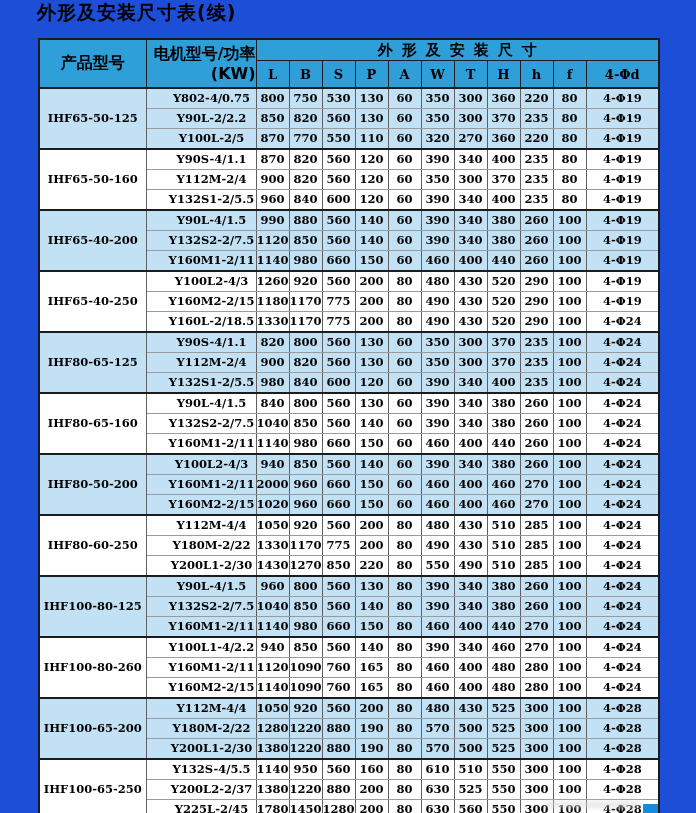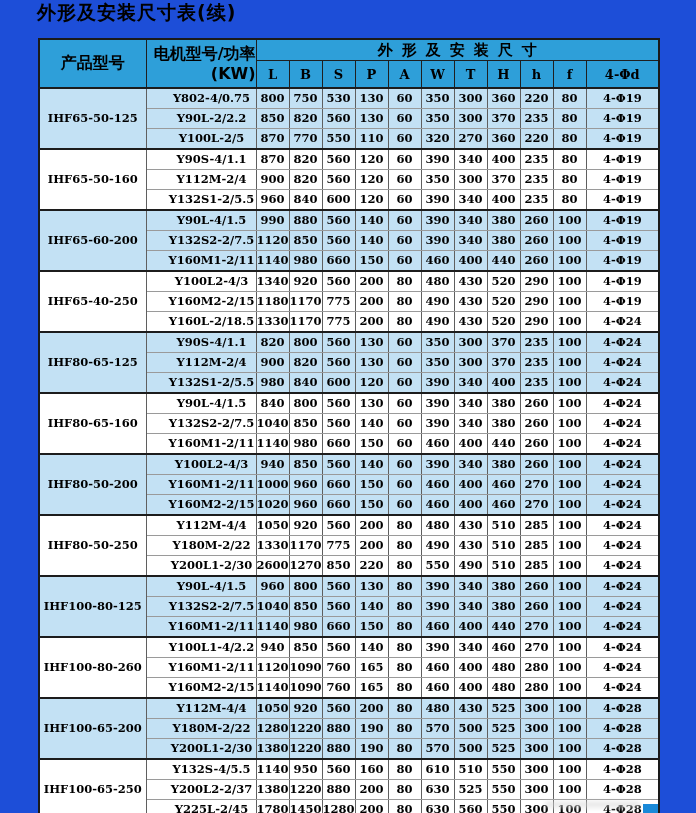--- a/index.html
+++ b/index.html
@@ -159,21 +159,21 @@
           <td class="cell-num">120</td>
           <td class="cell-num">60</td>
           <td class="cell-num">390</td>
           <td class="cell-num">340</td>
           <td class="cell-num">400</td>
           <td class="cell-num">235</td>
           <td class="cell-num">80</td>
           <td class="cell-num">4-Φ19</td>
         </tr>
         <tr class="shaded group-first">
-          <td rowspan="3" class="cell-model">IHF65-60-200</td>
+          <td rowspan="3" class="cell-model">IHF65-40-200</td>
           <td class="cell-motor">Y90L-4/1.5</td>
           <td class="cell-num">990</td>
           <td class="cell-num">880</td>
           <td class="cell-num">560</td>
           <td class="cell-num">140</td>
           <td class="cell-num">60</td>
           <td class="cell-num">390</td>
           <td class="cell-num">340</td>
           <td class="cell-num">380</td>
           <td class="cell-num">260</td>
@@ -204,21 +204,21 @@
           <td class="cell-num">460</td>
           <td class="cell-num">400</td>
           <td class="cell-num">440</td>
           <td class="cell-num">260</td>
           <td class="cell-num">100</td>
           <td class="cell-num">4-Φ19</td>
         </tr>
         <tr class="plain group-first">
           <td rowspan="3" class="cell-model">IHF65-40-250</td>
           <td class="cell-motor">Y100L2-4/3</td>
-          <td class="cell-num">1340</td>
+          <td class="cell-num">1260</td>
           <td class="cell-num">920</td>
           <td class="cell-num">560</td>
           <td class="cell-num">200</td>
           <td class="cell-num">80</td>
           <td class="cell-num">480</td>
           <td class="cell-num">430</td>
           <td class="cell-num">520</td>
           <td class="cell-num">290</td>
           <td class="cell-num">100</td>
           <td class="cell-num">4-Φ19</td>
@@ -347,21 +347,21 @@
           <td class="cell-num">60</td>
           <td class="cell-num">390</td>
           <td class="cell-num">340</td>
           <td class="cell-num">380</td>
           <td class="cell-num">260</td>
           <td class="cell-num">100</td>
           <td class="cell-num">4-Φ24</td>
         </tr>
         <tr class="shaded">
           <td class="cell-motor">Y160M1-2/11</td>
-          <td class="cell-num">1000</td>
+          <td class="cell-num">2000</td>
           <td class="cell-num">960</td>
           <td class="cell-num">660</td>
           <td class="cell-num">150</td>
           <td class="cell-num">60</td>
           <td class="cell-num">460</td>
           <td class="cell-num">400</td>
           <td class="cell-num">460</td>
           <td class="cell-num">270</td>
           <td class="cell-num">100</td>
           <td class="cell-num">4-Φ24</td>
@@ -374,21 +374,21 @@
           <td class="cell-num">150</td>
           <td class="cell-num">60</td>
           <td class="cell-num">460</td>
           <td class="cell-num">400</td>
           <td class="cell-num">460</td>
           <td class="cell-num">270</td>
           <td class="cell-num">100</td>
           <td class="cell-num">4-Φ24</td>
         </tr>
         <tr class="plain group-first">
-          <td rowspan="3" class="cell-model">IHF80-50-250</td>
+          <td rowspan="3" class="cell-model">IHF80-60-250</td>
           <td class="cell-motor">Y112M-4/4</td>
           <td class="cell-num">1050</td>
           <td class="cell-num">920</td>
           <td class="cell-num">560</td>
           <td class="cell-num">200</td>
           <td class="cell-num">80</td>
           <td class="cell-num">480</td>
           <td class="cell-num">430</td>
           <td class="cell-num">510</td>
           <td class="cell-num">285</td>
@@ -404,21 +404,21 @@
           <td class="cell-num">80</td>
           <td class="cell-num">490</td>
           <td class="cell-num">430</td>
           <td class="cell-num">510</td>
           <td class="cell-num">285</td>
           <td class="cell-num">100</td>
           <td class="cell-num">4-Φ24</td>
         </tr>
         <tr class="plain">
           <td class="cell-motor">Y200L1-2/30</td>
-          <td class="cell-num">2600</td>
+          <td class="cell-num">1430</td>
           <td class="cell-num">1270</td>
           <td class="cell-num">850</td>
           <td class="cell-num">220</td>
           <td class="cell-num">80</td>
           <td class="cell-num">550</td>
           <td class="cell-num">490</td>
           <td class="cell-num">510</td>
           <td class="cell-num">285</td>
           <td class="cell-num">100</td>
           <td class="cell-num">4-Φ24</td>

